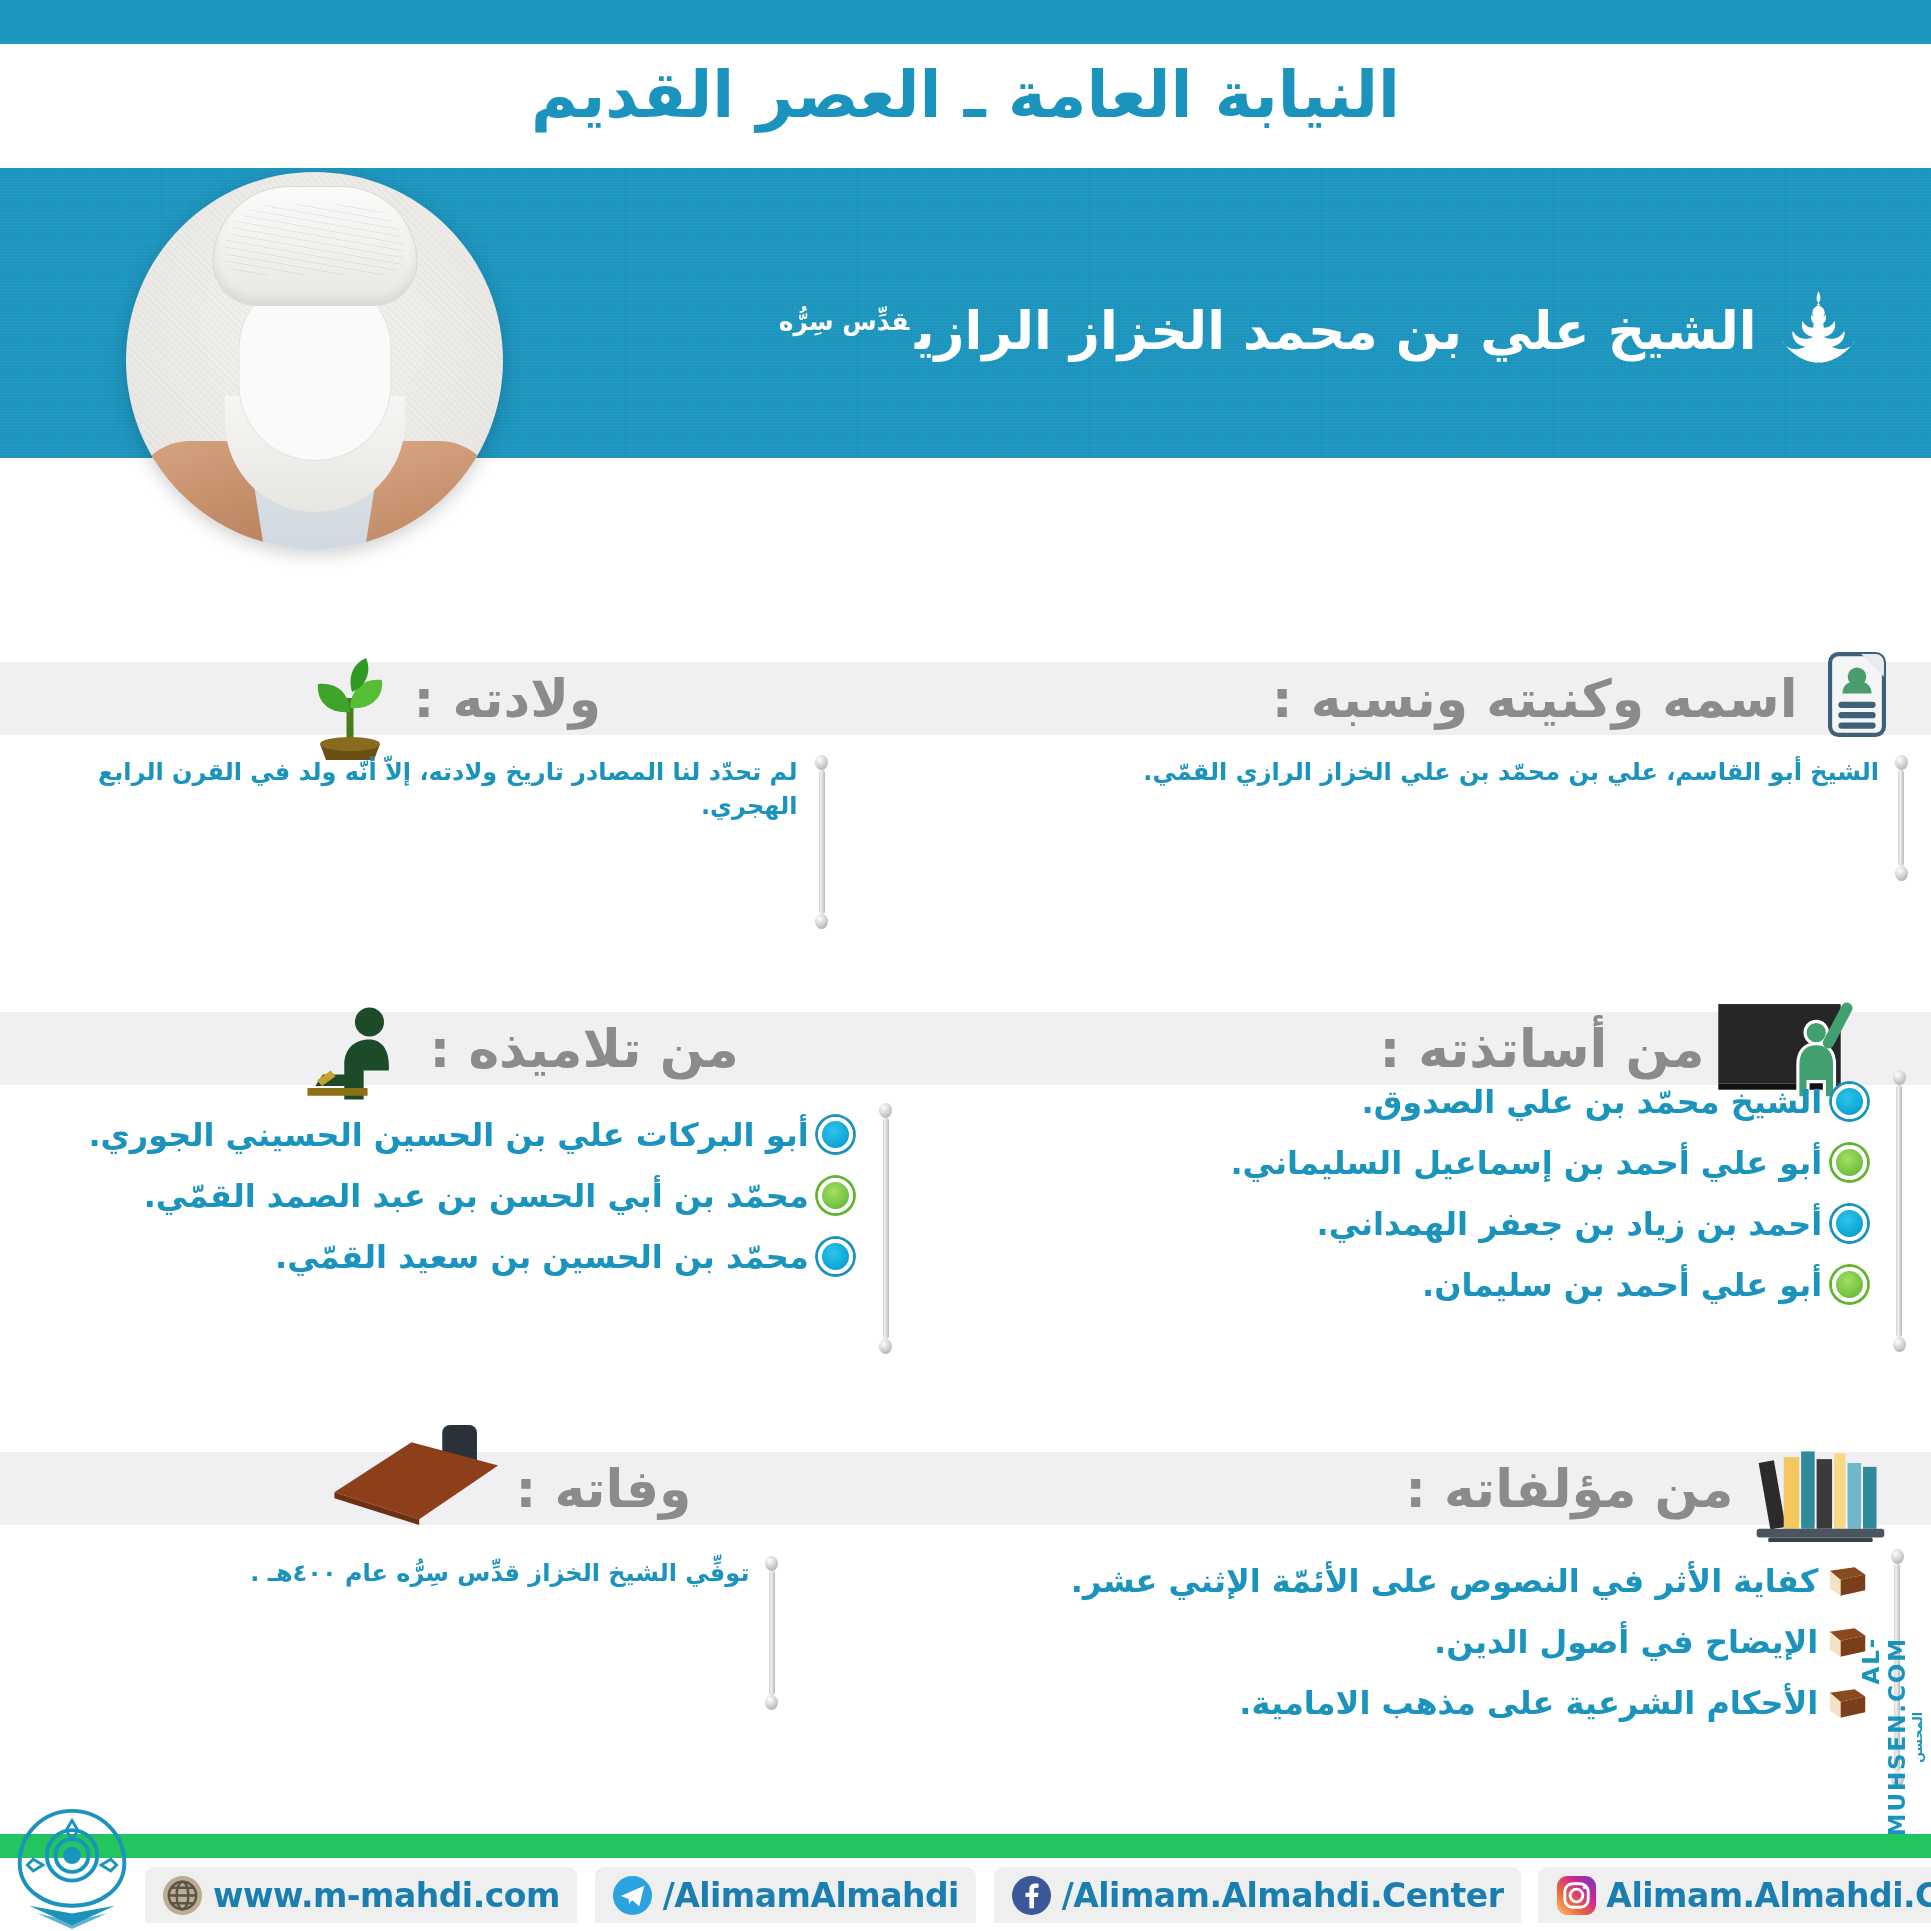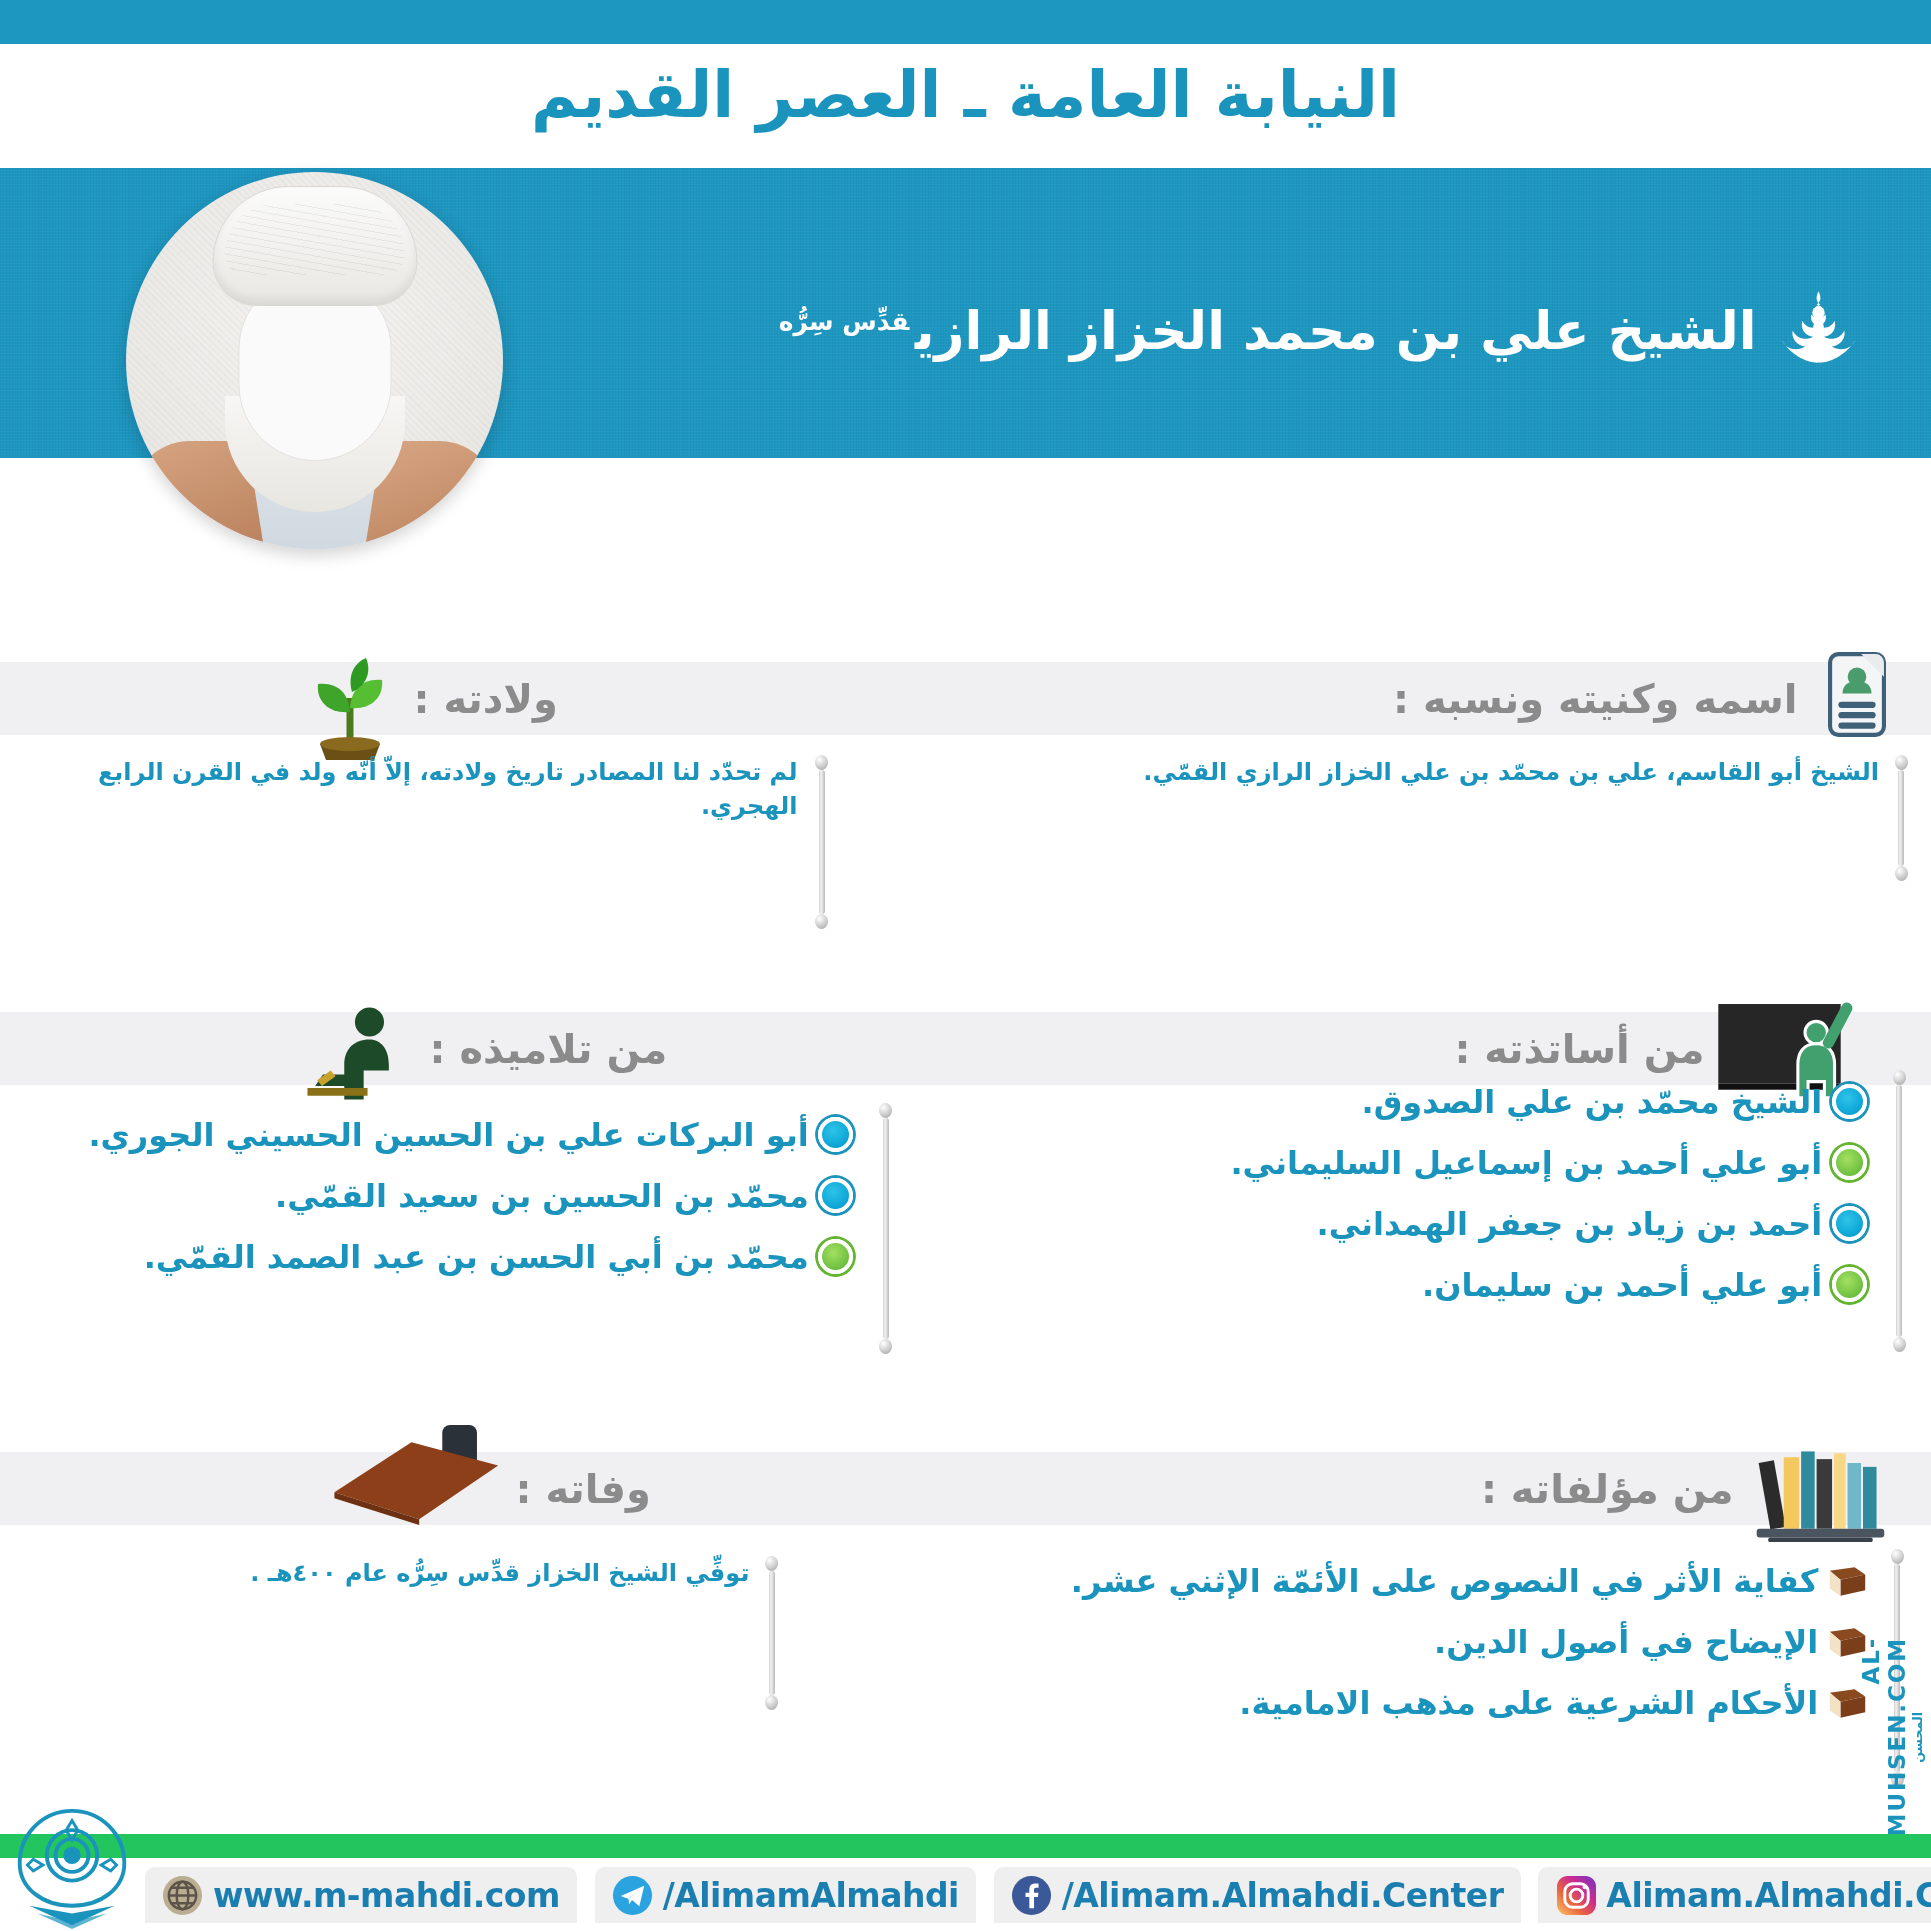--- a/index.html
+++ b/index.html
@@ -78,21 +78,21 @@
   .cloak-l,.cloak-r{position:absolute;bottom:-5.8px;width:124px;height:114px;
     background:linear-gradient(160deg,#d7a582,#b9805c);}
   .cloak-l{left:5.8px;border-radius:68px 15.4px 0 0;transform:skewX(9deg);}
   .cloak-r{right:5.8px;border-radius:15.4px 68px 0 0;transform:skewX(-9deg);}
 
   
   .hdr-band{position:absolute;left:0;width:1931px;height:73px;background:#f0eff2;}
   .hdr{
     position:absolute;height:73px;display:flex;align-items:center;gap:13.5px;direction:rtl;
   }
-  .hdr-text{font-size:40px;font-weight:bold;color:#8b8b8b;white-space:nowrap;line-height:1;}
+  .hdr-text{font-size:52px;font-weight:bold;color:#8b8b8b;white-space:nowrap;line-height:1;}
   .hdr-icon{width:81px;height:81px;flex:0 0 auto;position:relative;margin-top:-11.6px;}
 
   .col{position:absolute;direction:rtl;}
   .col.right{right:52px;}
   .col.left{left:15.4px;}
 
   .rail{position:absolute;top:0;width:13.5px;}
   .rail .bar{position:absolute;left:3.9px;top:15.4px;bottom:15.4px;width:5.8px;
     background:linear-gradient(90deg,#cfcfcf,#f2f2f2 35%,#b9b9b9);border-radius:2.9px;}
   .rail .knob{position:absolute;left:0;width:13.5px;height:15.4px;border-radius:50%;
@@ -286,26 +286,26 @@
       <div class="bar"></div>
         <div class="knob t"></div>
         <div class="knob b"></div>
     </div>
     <ul class="items">
       <li>
         <span class="bullet blue"></span>
         <span class="li-text">أبو البركات علي بن الحسين الحسيني الجوري.</span>
       </li>
       <li>
+        <span class="bullet green"></span>
+        <span class="li-text">محمّد بن أبي الحسن بن عبد الصمد القمّي.</span>
+      </li>
+      <li>
         <span class="bullet blue"></span>
         <span class="li-text">محمّد بن الحسين بن سعيد القمّي.</span>
-      </li>
-      <li>
-        <span class="bullet green"></span>
-        <span class="li-text">محمّد بن أبي الحسن بن عبد الصمد القمّي.</span>
       </li>
     </ul>
   </div>
 
   <div class="hdr-band" style="top:1452px;"></div>
 
   <div class="hdr" style="right:39px;top:1452px;">
     <span class="hdr-icon" style="width:145px;">
       <svg viewBox="0 0 150 100" width="145" height="100">
         <rect x="18" y="18" width="16" height="70" fill="#2b2b2b" transform="rotate(-10 26 53)"></rect>

